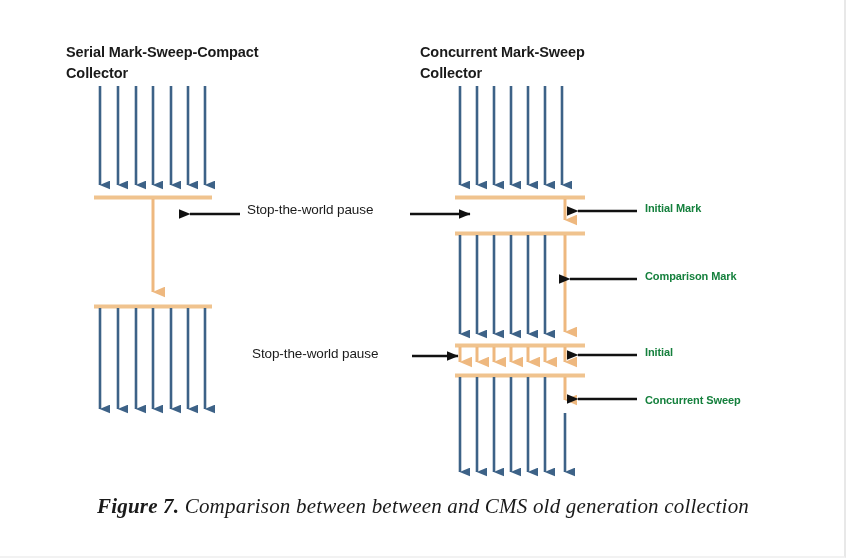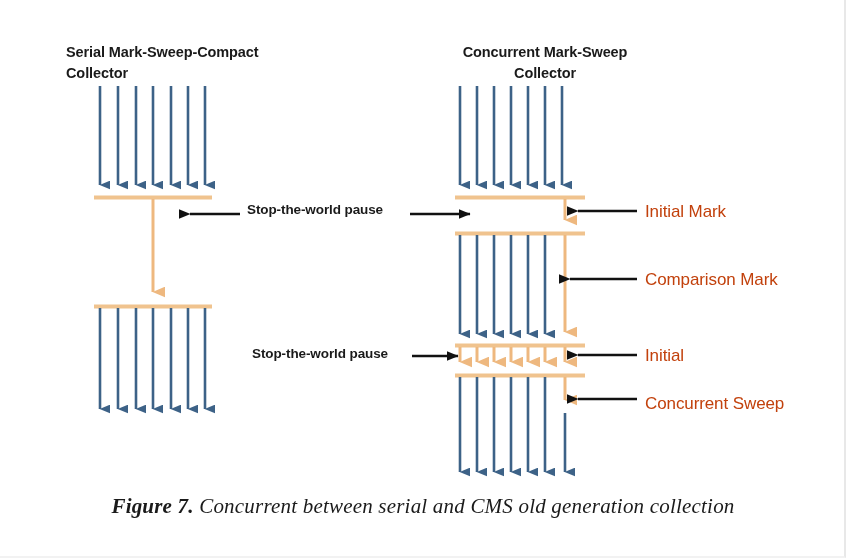--- a/index.html
+++ b/index.html
@@ -31,41 +31,41 @@
     position: absolute;
     font-family: "Liberation Sans", sans-serif;
     font-size: 14.5px;
     font-weight: bold;
     color: #1a1a1a;
     line-height: 1.45;
     letter-spacing: -0.1px;
     white-space: pre-line;
   }
   #title-serial { left: 66px; top: 42px; width: 260px; }
-  #title-cms    { left: 420px; top: 42px; width: 250px; text-align: center; }
+  #title-cms    { left: 420px; top: 42px; width: 250px; }
 
   .anno-label {
     position: absolute;
     font-family: "Liberation Sans", sans-serif;
-    font-size: 17px;
-    font-weight: normal;
-    color: #c2410c;
+    font-size: 11px;
+    font-weight: bold;
+    color: #15803d;
     letter-spacing: -0.1px;
     white-space: nowrap;
   }
   #lbl-initial-mark     { left: 645px; top: 202px; }
   #lbl-concurrent-mark  { left: 645px; top: 270px; }
   #lbl-remark           { left: 645px; top: 346px; }
   #lbl-concurrent-sweep { left: 645px; top: 394px; }
 
   .pause-label {
     position: absolute;
     font-family: "Liberation Sans", sans-serif;
     font-size: 13.5px;
-    font-weight: bold;
+    font-weight: normal;
     color: #1a1a1a;
     letter-spacing: -0.1px;
     white-space: nowrap;
   }
   #lbl-pause-top    { left: 247px; top: 202px; }
   #lbl-pause-remark { left: 252px; top: 346px; }
 
   #figure-caption {
     position: absolute;
     left: 0;
@@ -211,16 +211,16 @@
 
   <div class="anno-label" id="lbl-initial-mark">Initial Mark</div>
 
   <div class="anno-label" id="lbl-concurrent-mark">Comparison Mark</div>
 
   <div class="anno-label" id="lbl-remark">Initial</div>
 
   <div class="anno-label" id="lbl-concurrent-sweep">Concurrent Sweep</div>
 
   <div id="figure-caption">
-    <span class="cap-strong">Figure 7.</span><span> Concurrent between serial and CMS old generation collection</span>
+    <span class="cap-strong">Figure 7.</span><span> Comparison between between and CMS old generation collection</span>
   </div>
 
 </div>
 
 </body></html>

